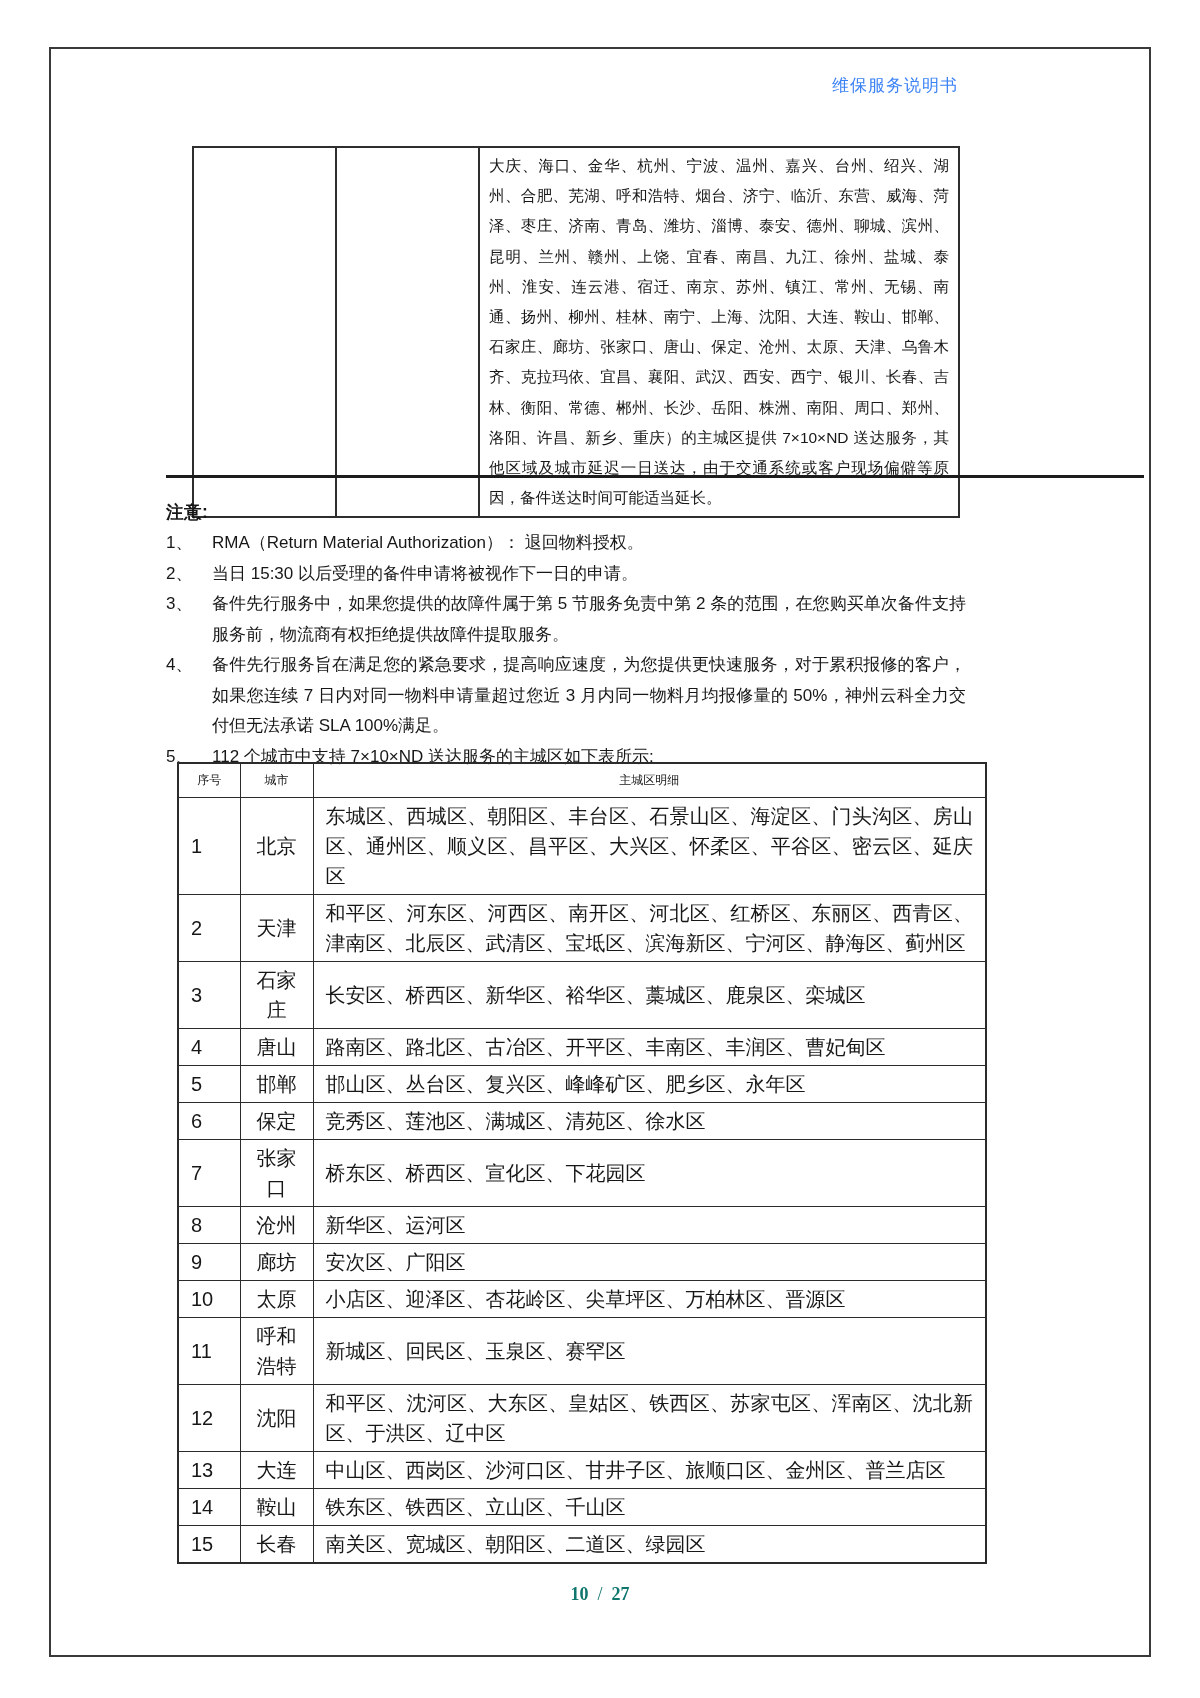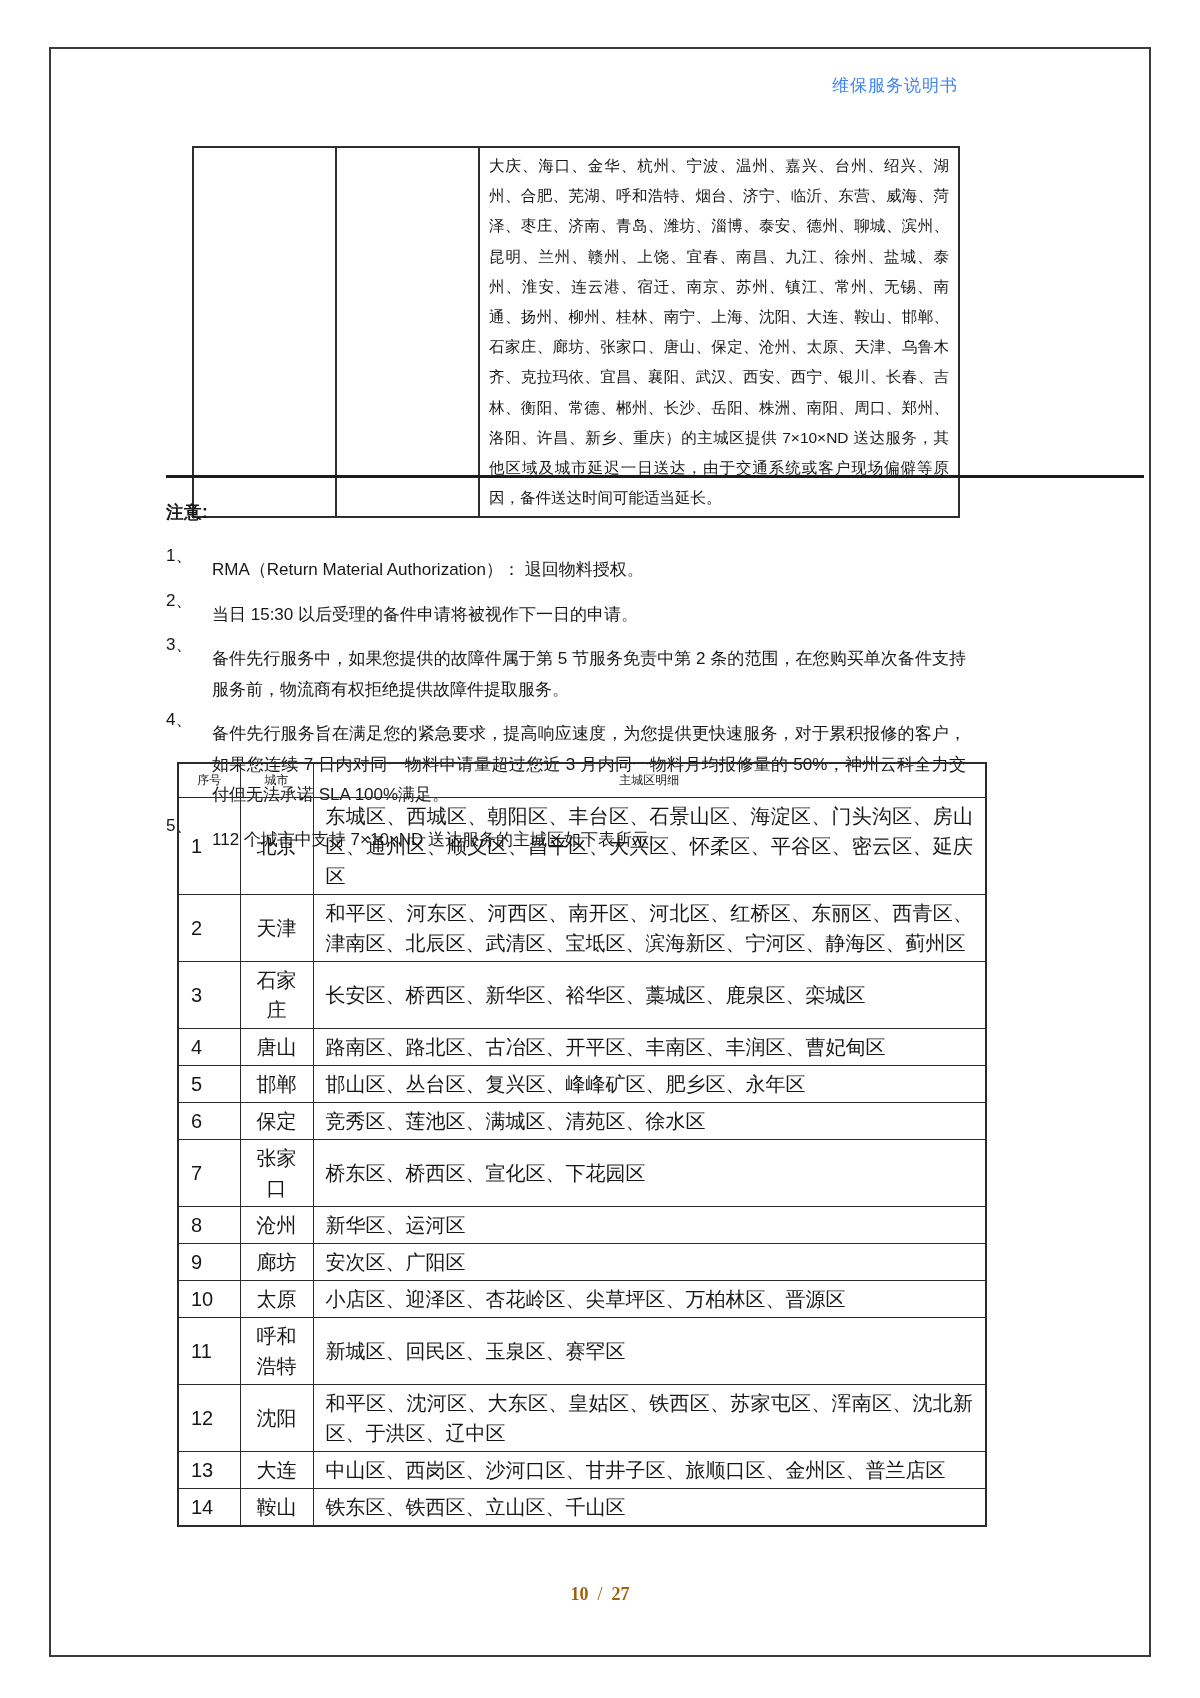--- a/index.html
+++ b/index.html
@@ -39,25 +39,25 @@
   }
   
   .rule {
     position:absolute; left:166px; top:475px;
     width:978px; height:3px; background:#1c1c1c;
   }
   
   .notes { position:absolute; left:166px; top:497px; width:800px; }
   .notes-heading {
     font-size:17.5px; font-weight:bold; line-height:30px;
-    margin-bottom:14px; letter-spacing:0.5px;
+    margin-bottom:1px; letter-spacing:0.5px;
   }
   .note-item { display:flex; font-size:17px; line-height:30.5px; }
   .note-num { flex:0 0 46px; width:46px; }
-  .note-text { flex:1; text-align:justify;margin-top:14px; }
+  .note-text { flex:1; text-align:justify; }
   
   .city-table {
     position:absolute; left:177px; top:762px;
     width:808px; border-collapse:collapse; table-layout:fixed;
     border:2px solid #2b2b2b;
   }
   .city-table th, .city-table td {
     border:1.5px solid #2b2b2b;
   }
   .city-table th {
@@ -66,21 +66,21 @@
   }
   .city-table td { font-size:20px; line-height:30px; vertical-align:middle; }
   .no-cell     { padding:3px 6px 3px 12px; }
   .city-cell   { padding:3px 16px; text-align:center; }
   .detail-cell { padding:3px 12px; text-align:justify; }
   
   .footer {
     position:absolute; top:1584px; left:0; width:1200px;
     text-align:center;
     font-family:"Liberation Serif", serif;
-    font-size:18px; color:#a16207;
+    font-size:18px; color:#0f766e;
   }
   .footer .num { font-weight:bold; }
   .footer .sep { margin:0 9px; font-weight:normal; }
 </style>
 </head>
 <body>
 
 <div class="page-frame"></div>
 
 <div class="header-title">维保服务说明书</div>
@@ -203,18 +203,23 @@
     <tr>
       <td class="no-cell">13</td>
       <td class="city-cell">大连</td>
       <td class="detail-cell">中山区、西岗区、沙河口区、甘井子区、旅顺口区、金州区、普兰店区</td>
     </tr>
     <tr>
       <td class="no-cell">14</td>
       <td class="city-cell">鞍山</td>
       <td class="detail-cell">铁东区、铁西区、立山区、千山区</td>
     </tr>
+    <tr>
+      <td class="no-cell">15</td>
+      <td class="city-cell">长春</td>
+      <td class="detail-cell">南关区、宽城区、朝阳区、二道区、绿园区</td>
+    </tr>
   </tbody>
 </table>
 
 <div class="footer">
   <span class="num">10</span><span class="sep">/</span><span class="num">27</span>
 </div>
 
 </body></html>

